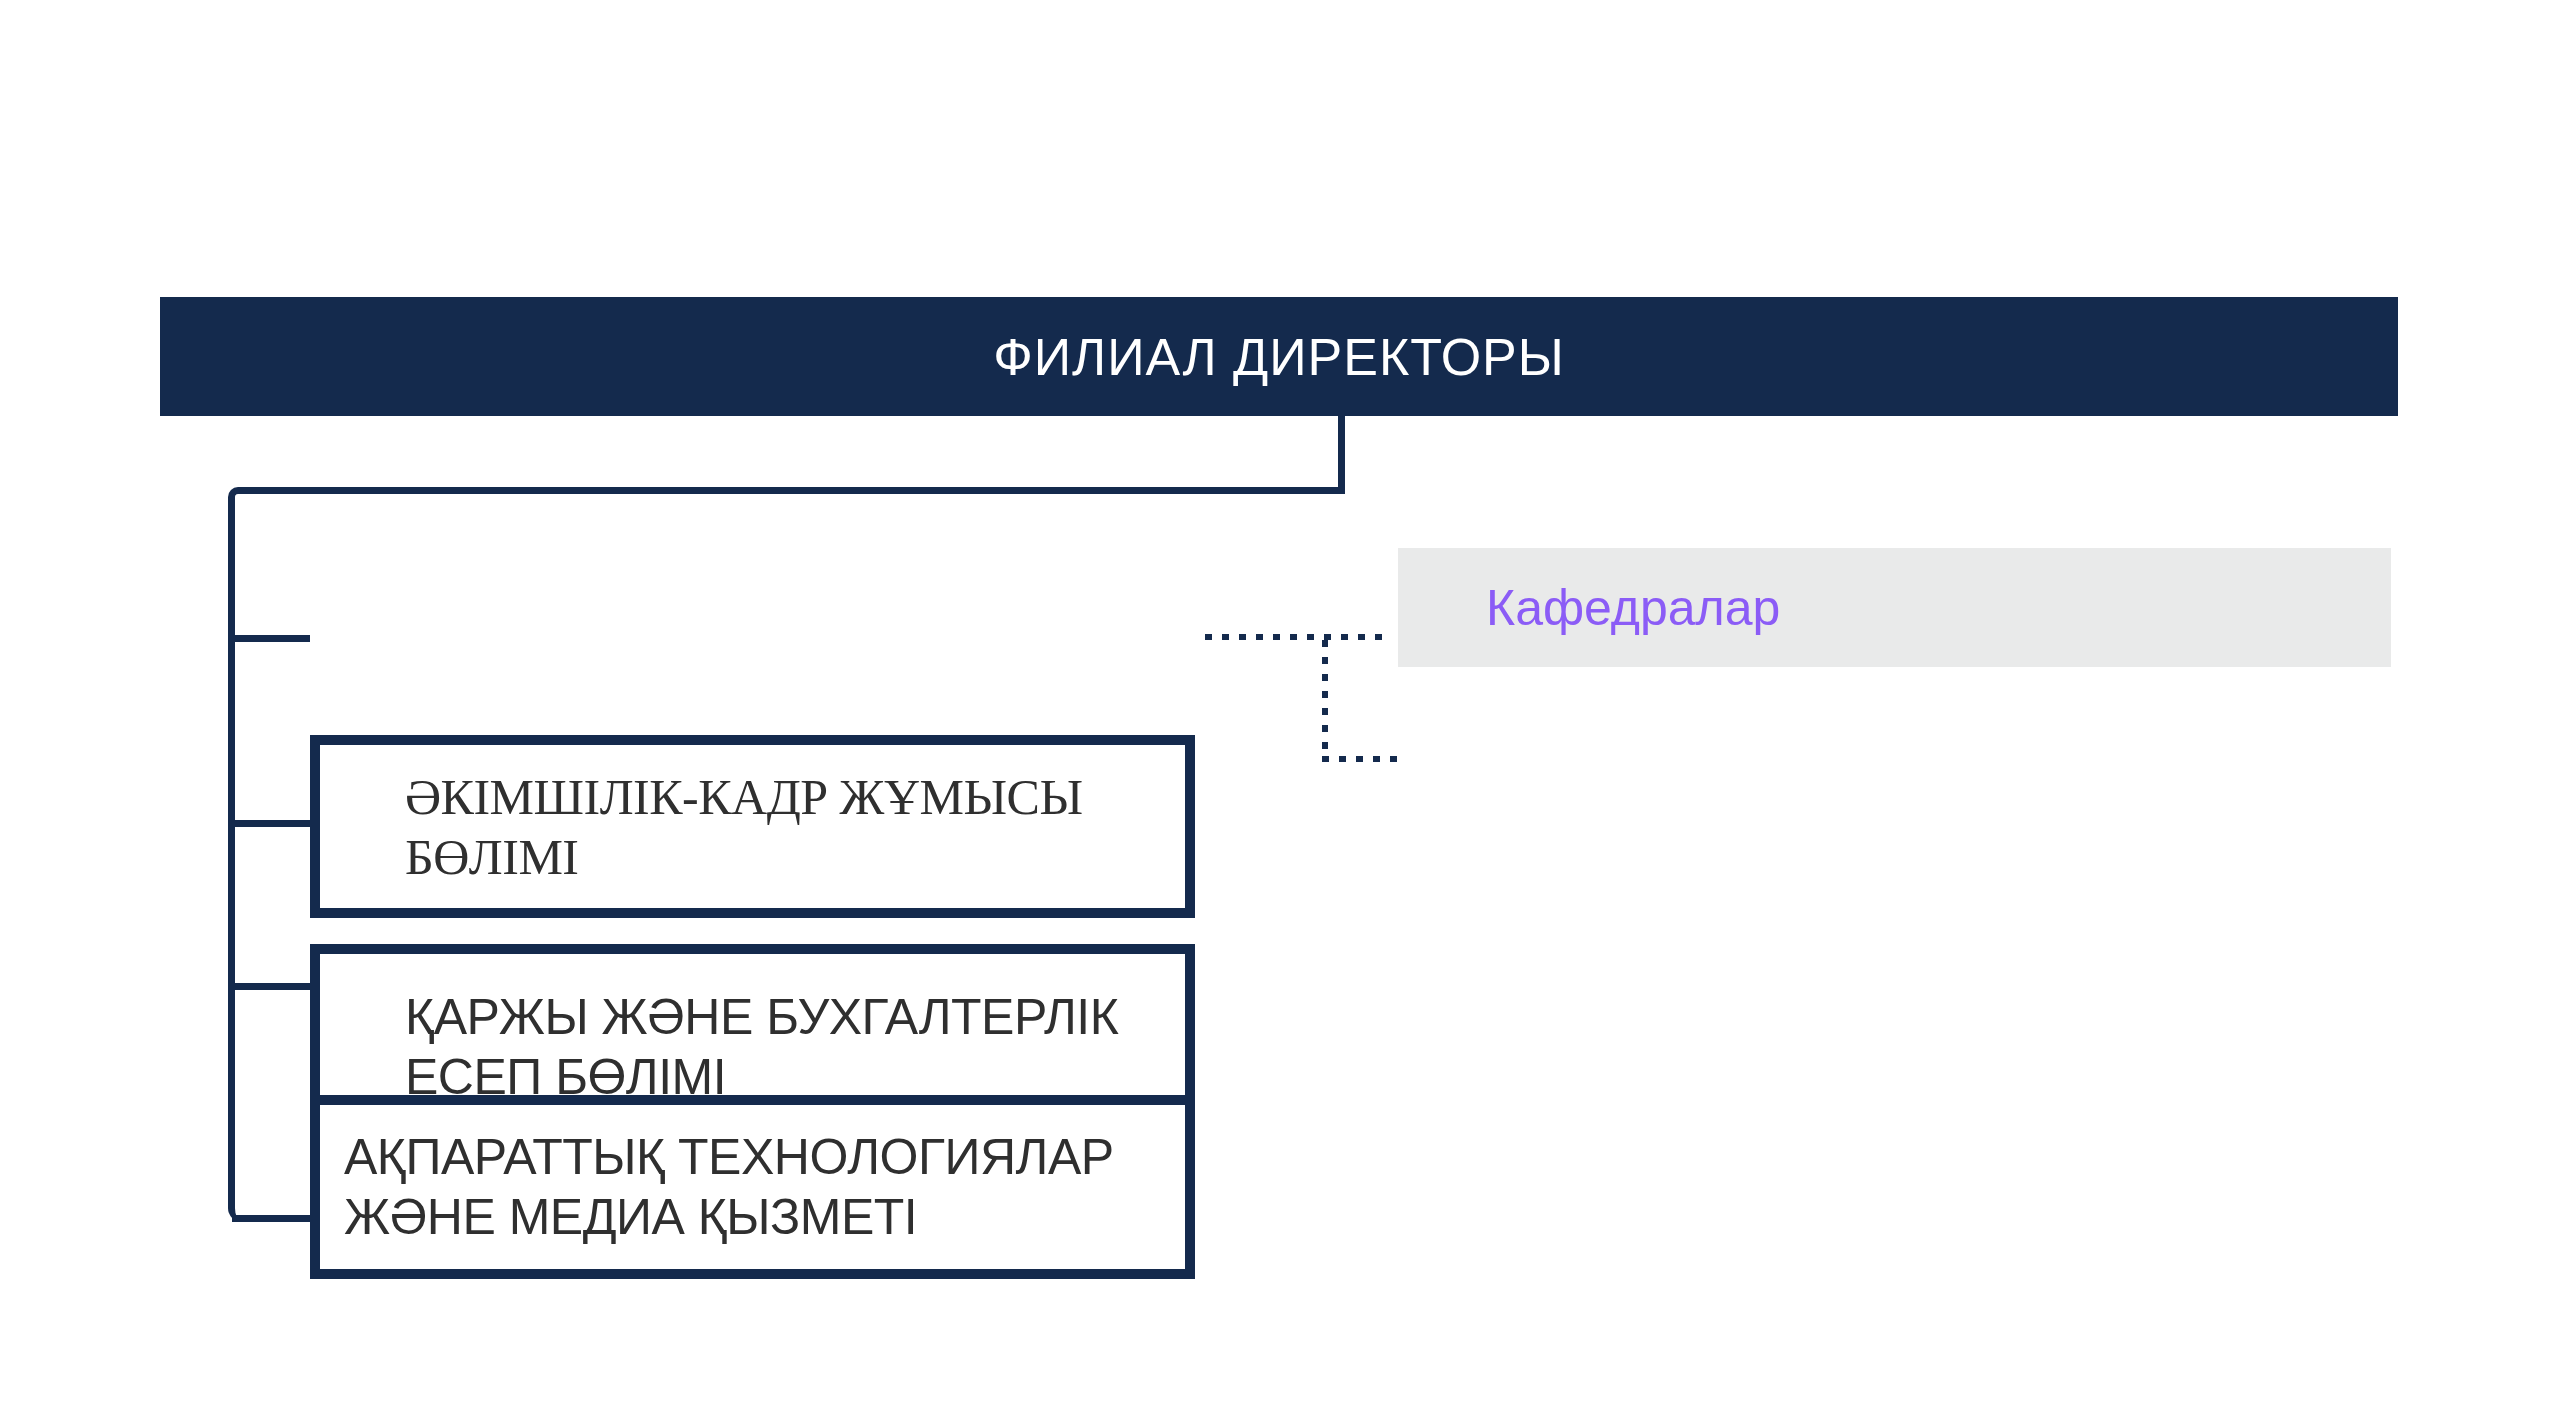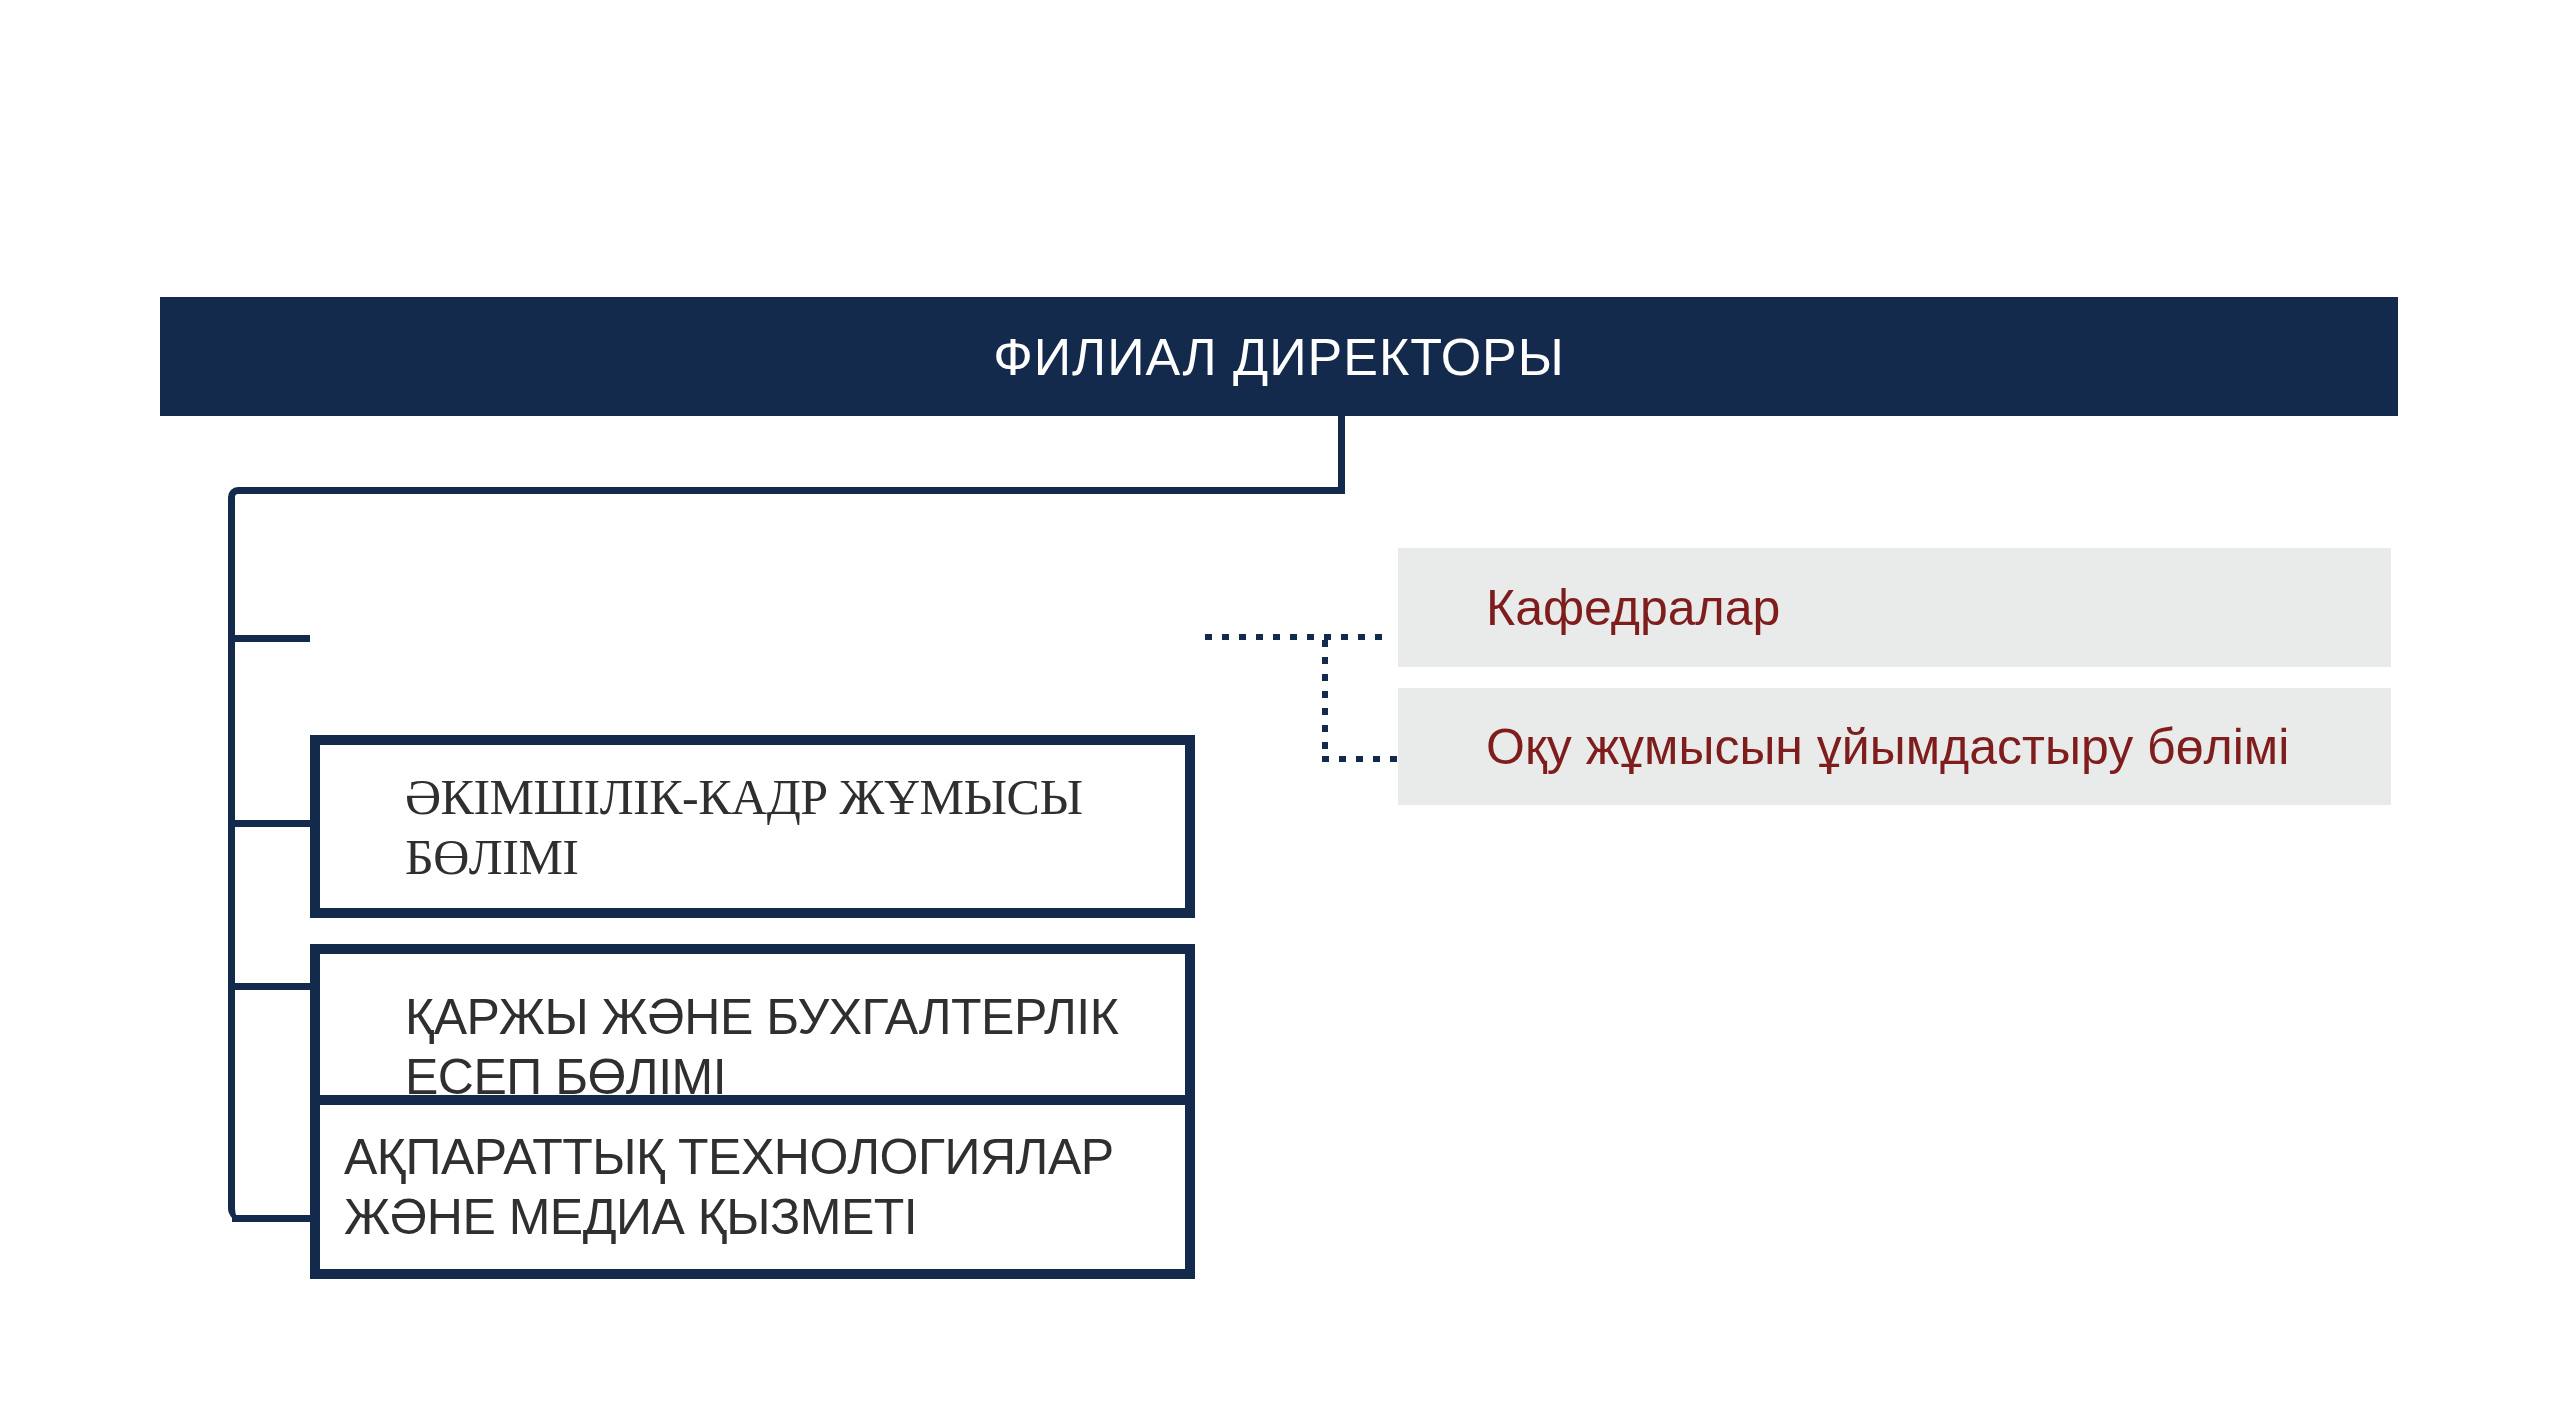--- a/index.html
+++ b/index.html
@@ -54,21 +54,21 @@
   .dot-v{
     position:absolute;width:6px;
     background:repeating-linear-gradient(180deg,#142a4d 0 7px,transparent 7px 17px);
   }
   .dot-h1{left:1205px;top:634px;width:186px;}
   .dot-v1{left:1322px;top:640px;height:120px;}
   .dot-h2{left:1322px;top:756px;width:76px;}
   
   .sub{
     position:absolute;left:1398px;width:993px;
-    background:#e9eaea;color:#7f1d1d;
+    background:#e9eaea;color:#8b5cf6;
     display:flex;align-items:center;
     padding-left:88px;padding-right:20px;
     box-sizing:border-box;
     font-size:50px;
   }
   .sub1{top:548px;height:119px;}
   .sub2{top:688px;height:117px;}
 </style>
 </head>
 <body>
@@ -96,17 +96,14 @@
     <span>АҚПАРАТТЫҚ ТЕХНОЛОГИЯЛАР ЖӘНЕ МЕДИА ҚЫЗМЕТІ</span>
   </div>
 
   <div class="dot-h dot-h1"></div>
   <div class="dot-v dot-v1"></div>
   <div class="dot-h dot-h2"></div>
 
   <div class="sub sub1">
     <span>Кафедралар</span>
   </div>
-  <div class="sub sub2">
-    <span>Оқу жұмысын ұйымдастыру бөлімі</span>
-  </div>
 
 </div>
 
 </body></html>

